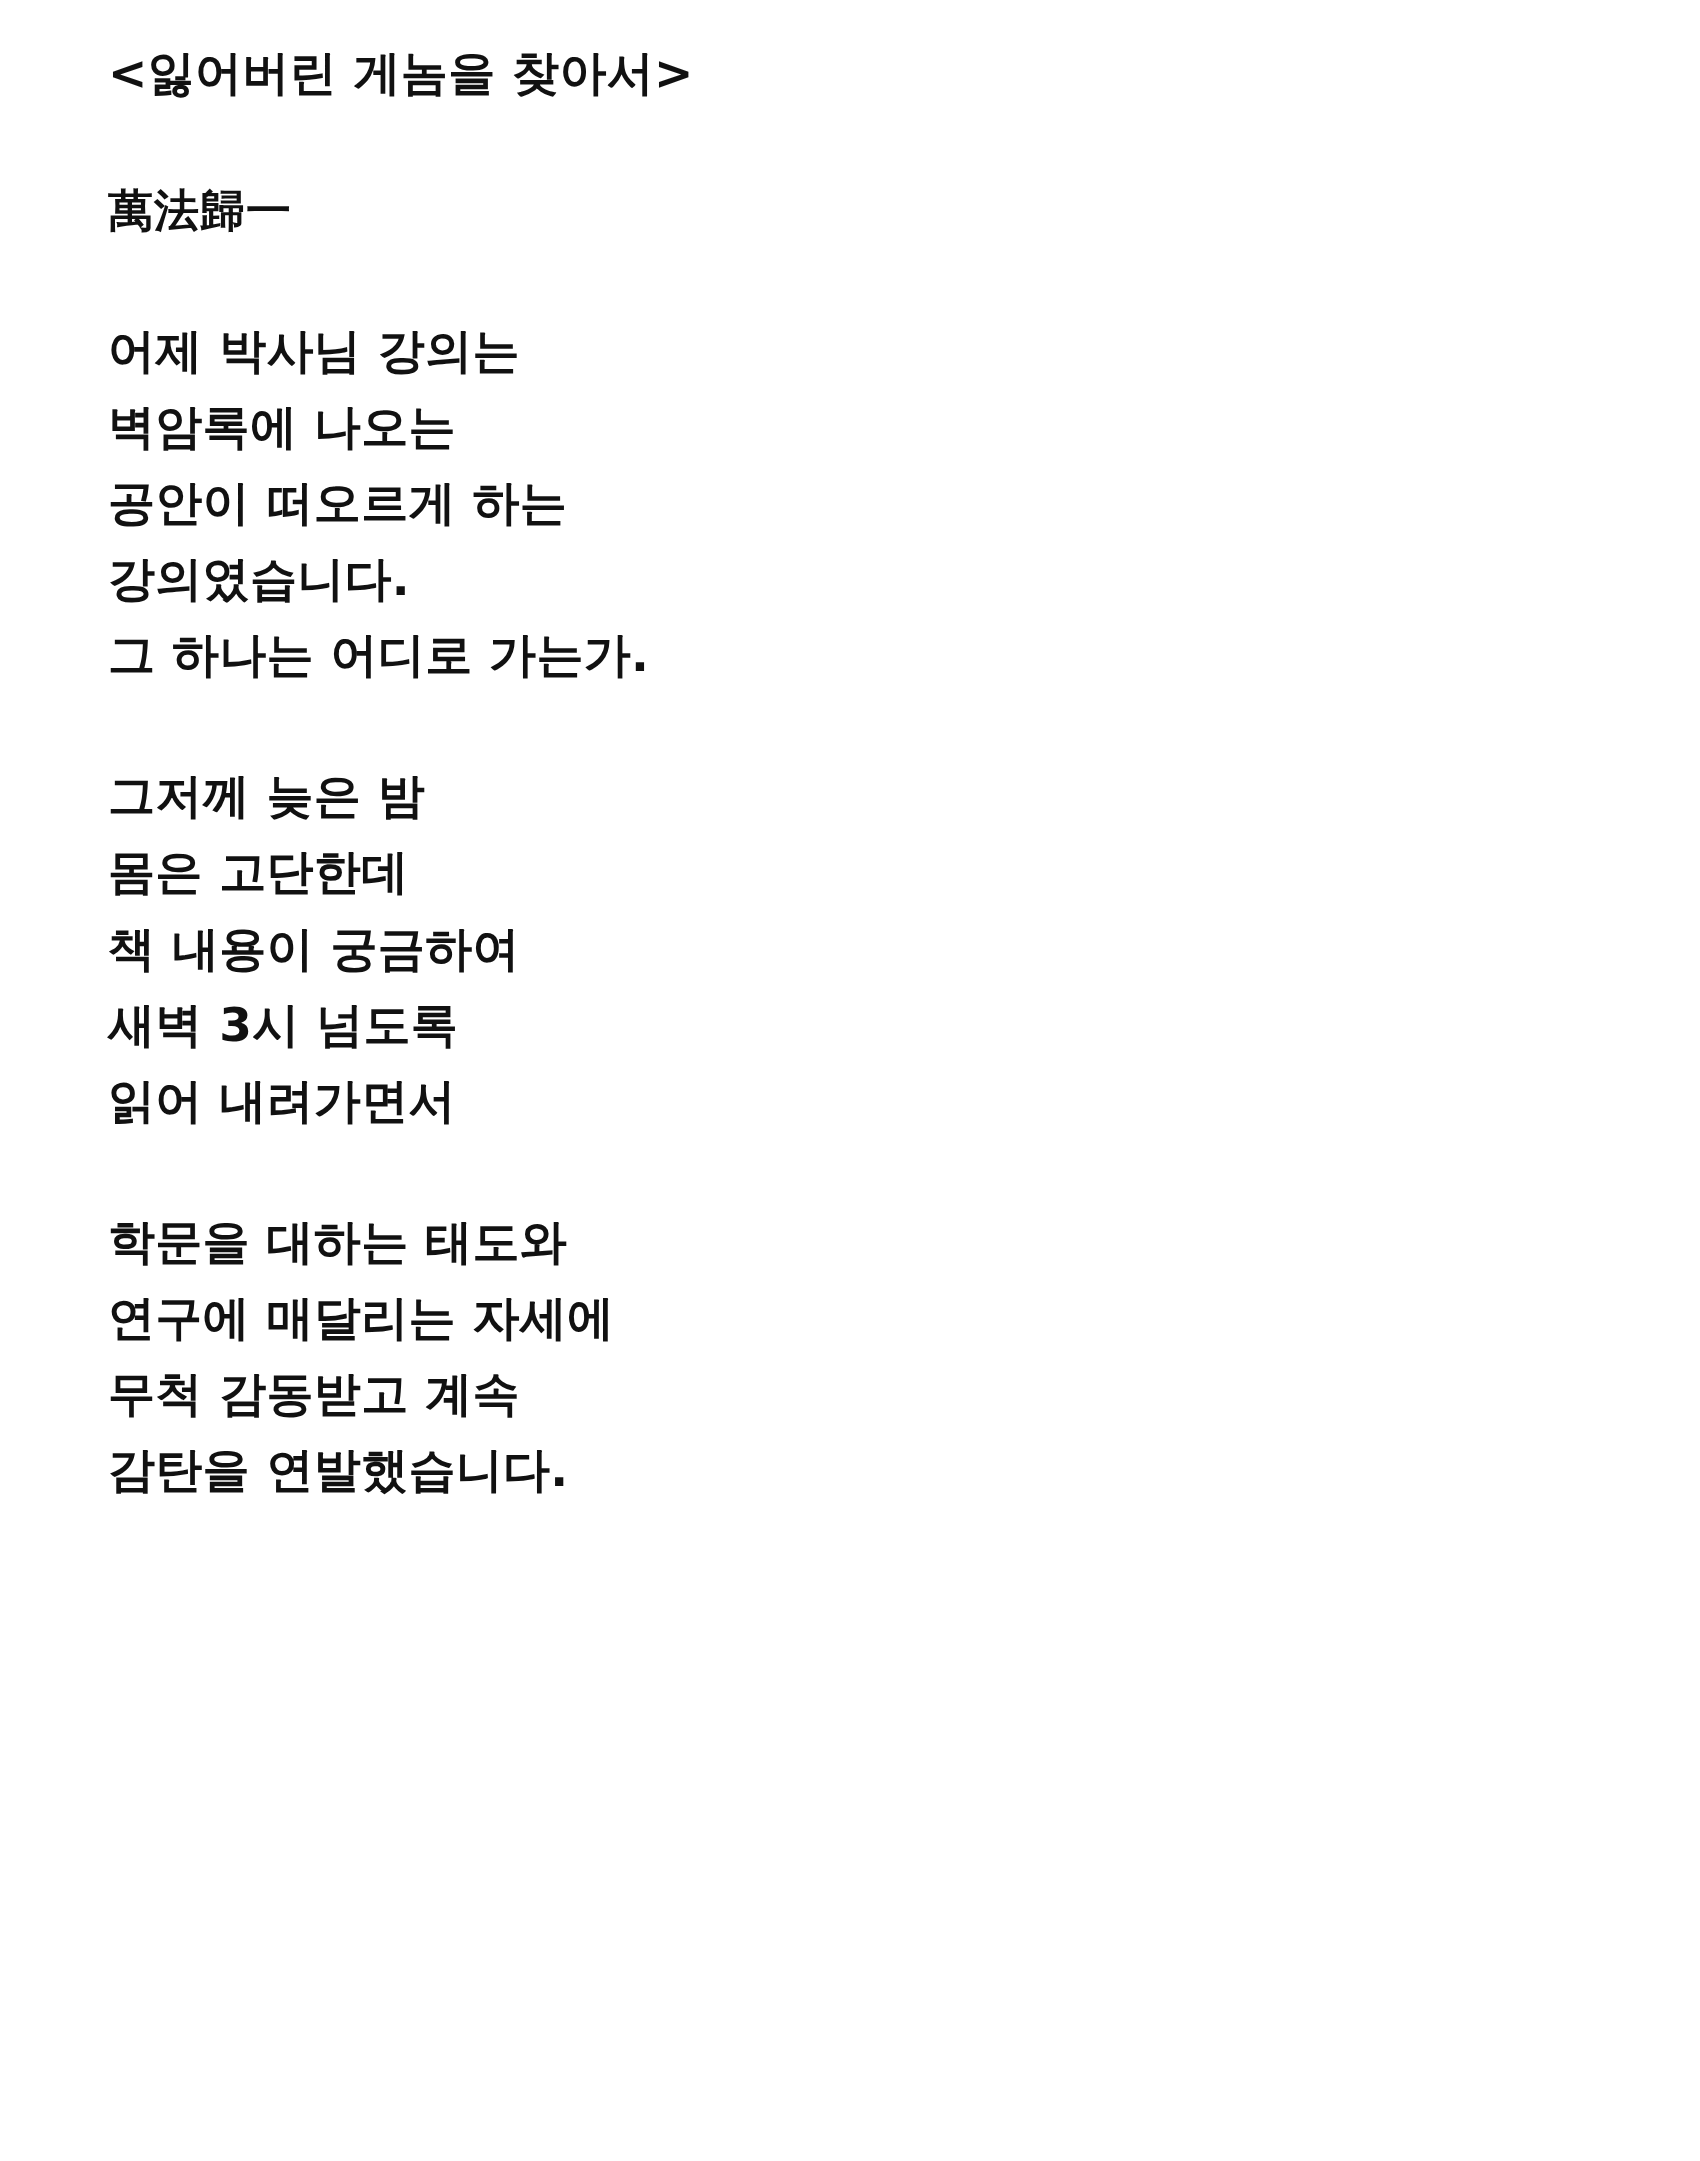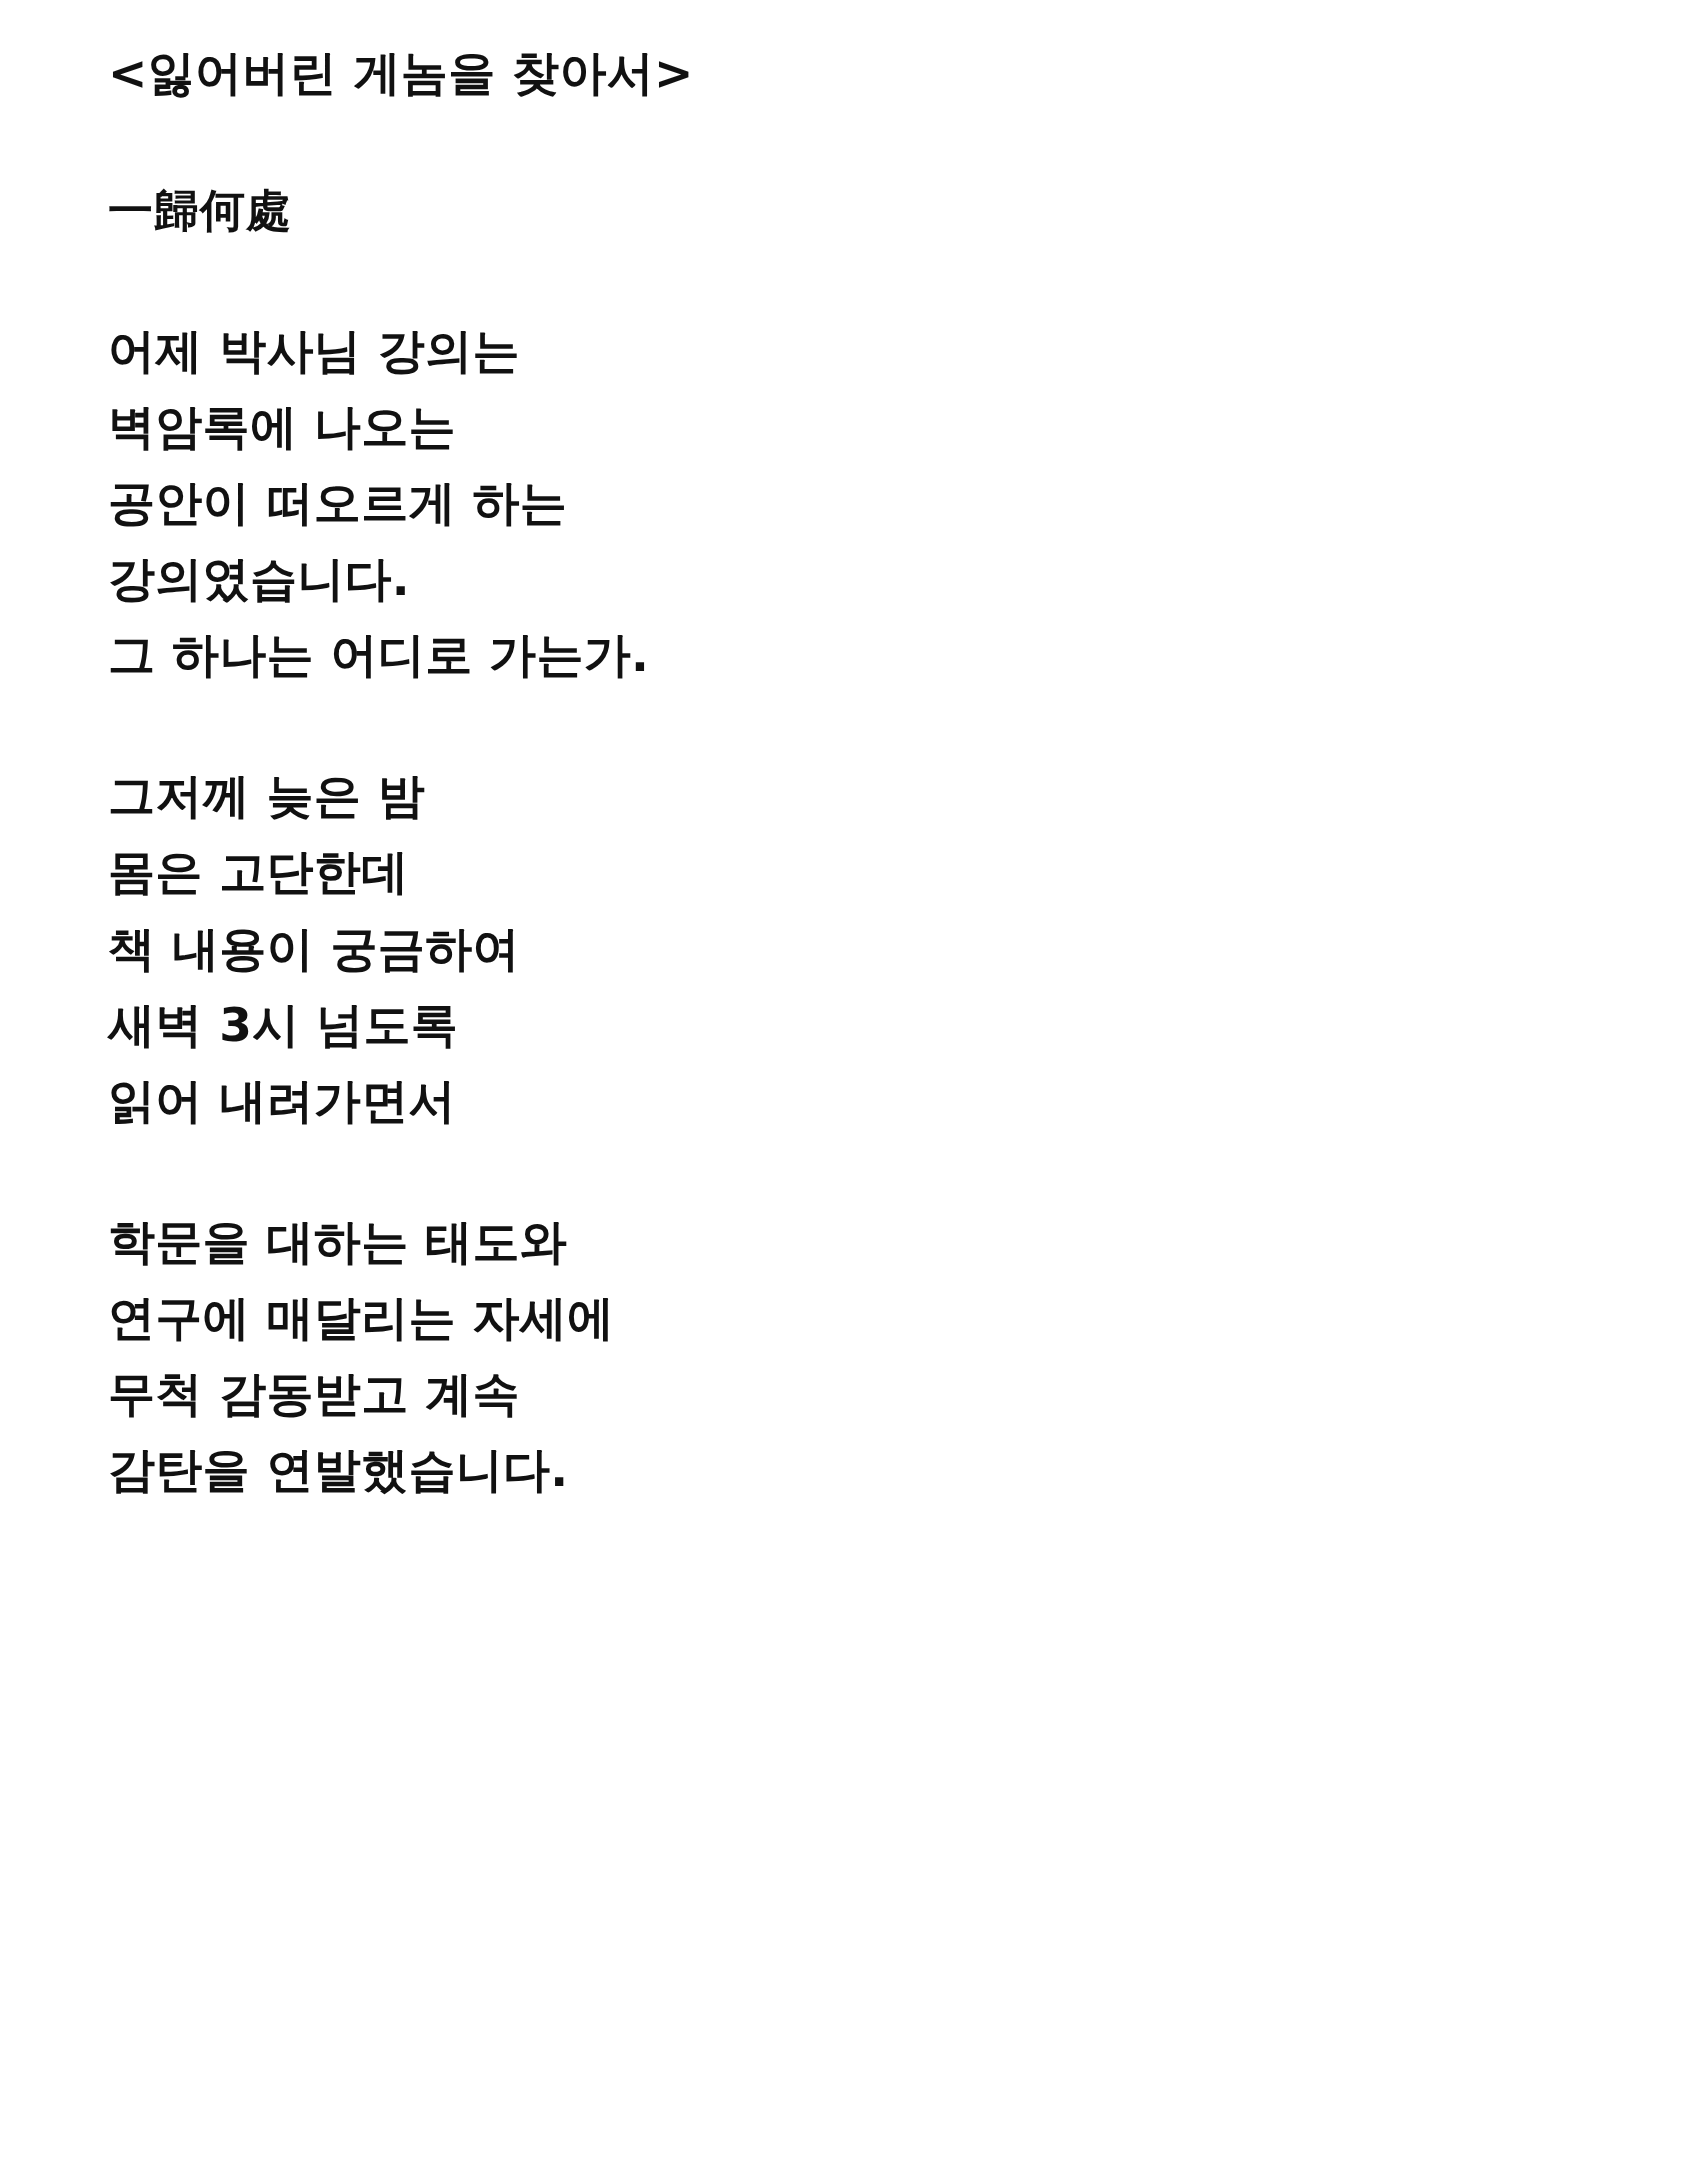--- a/index.html
+++ b/index.html
@@ -65,21 +65,21 @@
 <body>
 
 <div class="page">
   <div class="content">
 
     <div class="doc-title">&lt;잃어버린 게놈을 찾아서&gt;</div>
 
     <div class="spacer-lg"></div>
 
     <div class="block">
-      <div class="han-line">一歸何處</div>
+      <div class="han-line">萬法歸一</div>
     </div>
 
     <div class="spacer-md"></div>
 
     <div class="block">
       <div class="verse-line">어제 박사님 강의는</div>
       <div class="verse-line">벽암록에 나오는</div>
       <div class="verse-line">공안이 떠오르게 하는</div>
       <div class="verse-line">강의였습니다.</div>
       <div class="verse-line">그 하나는 어디로 가는가.</div>

